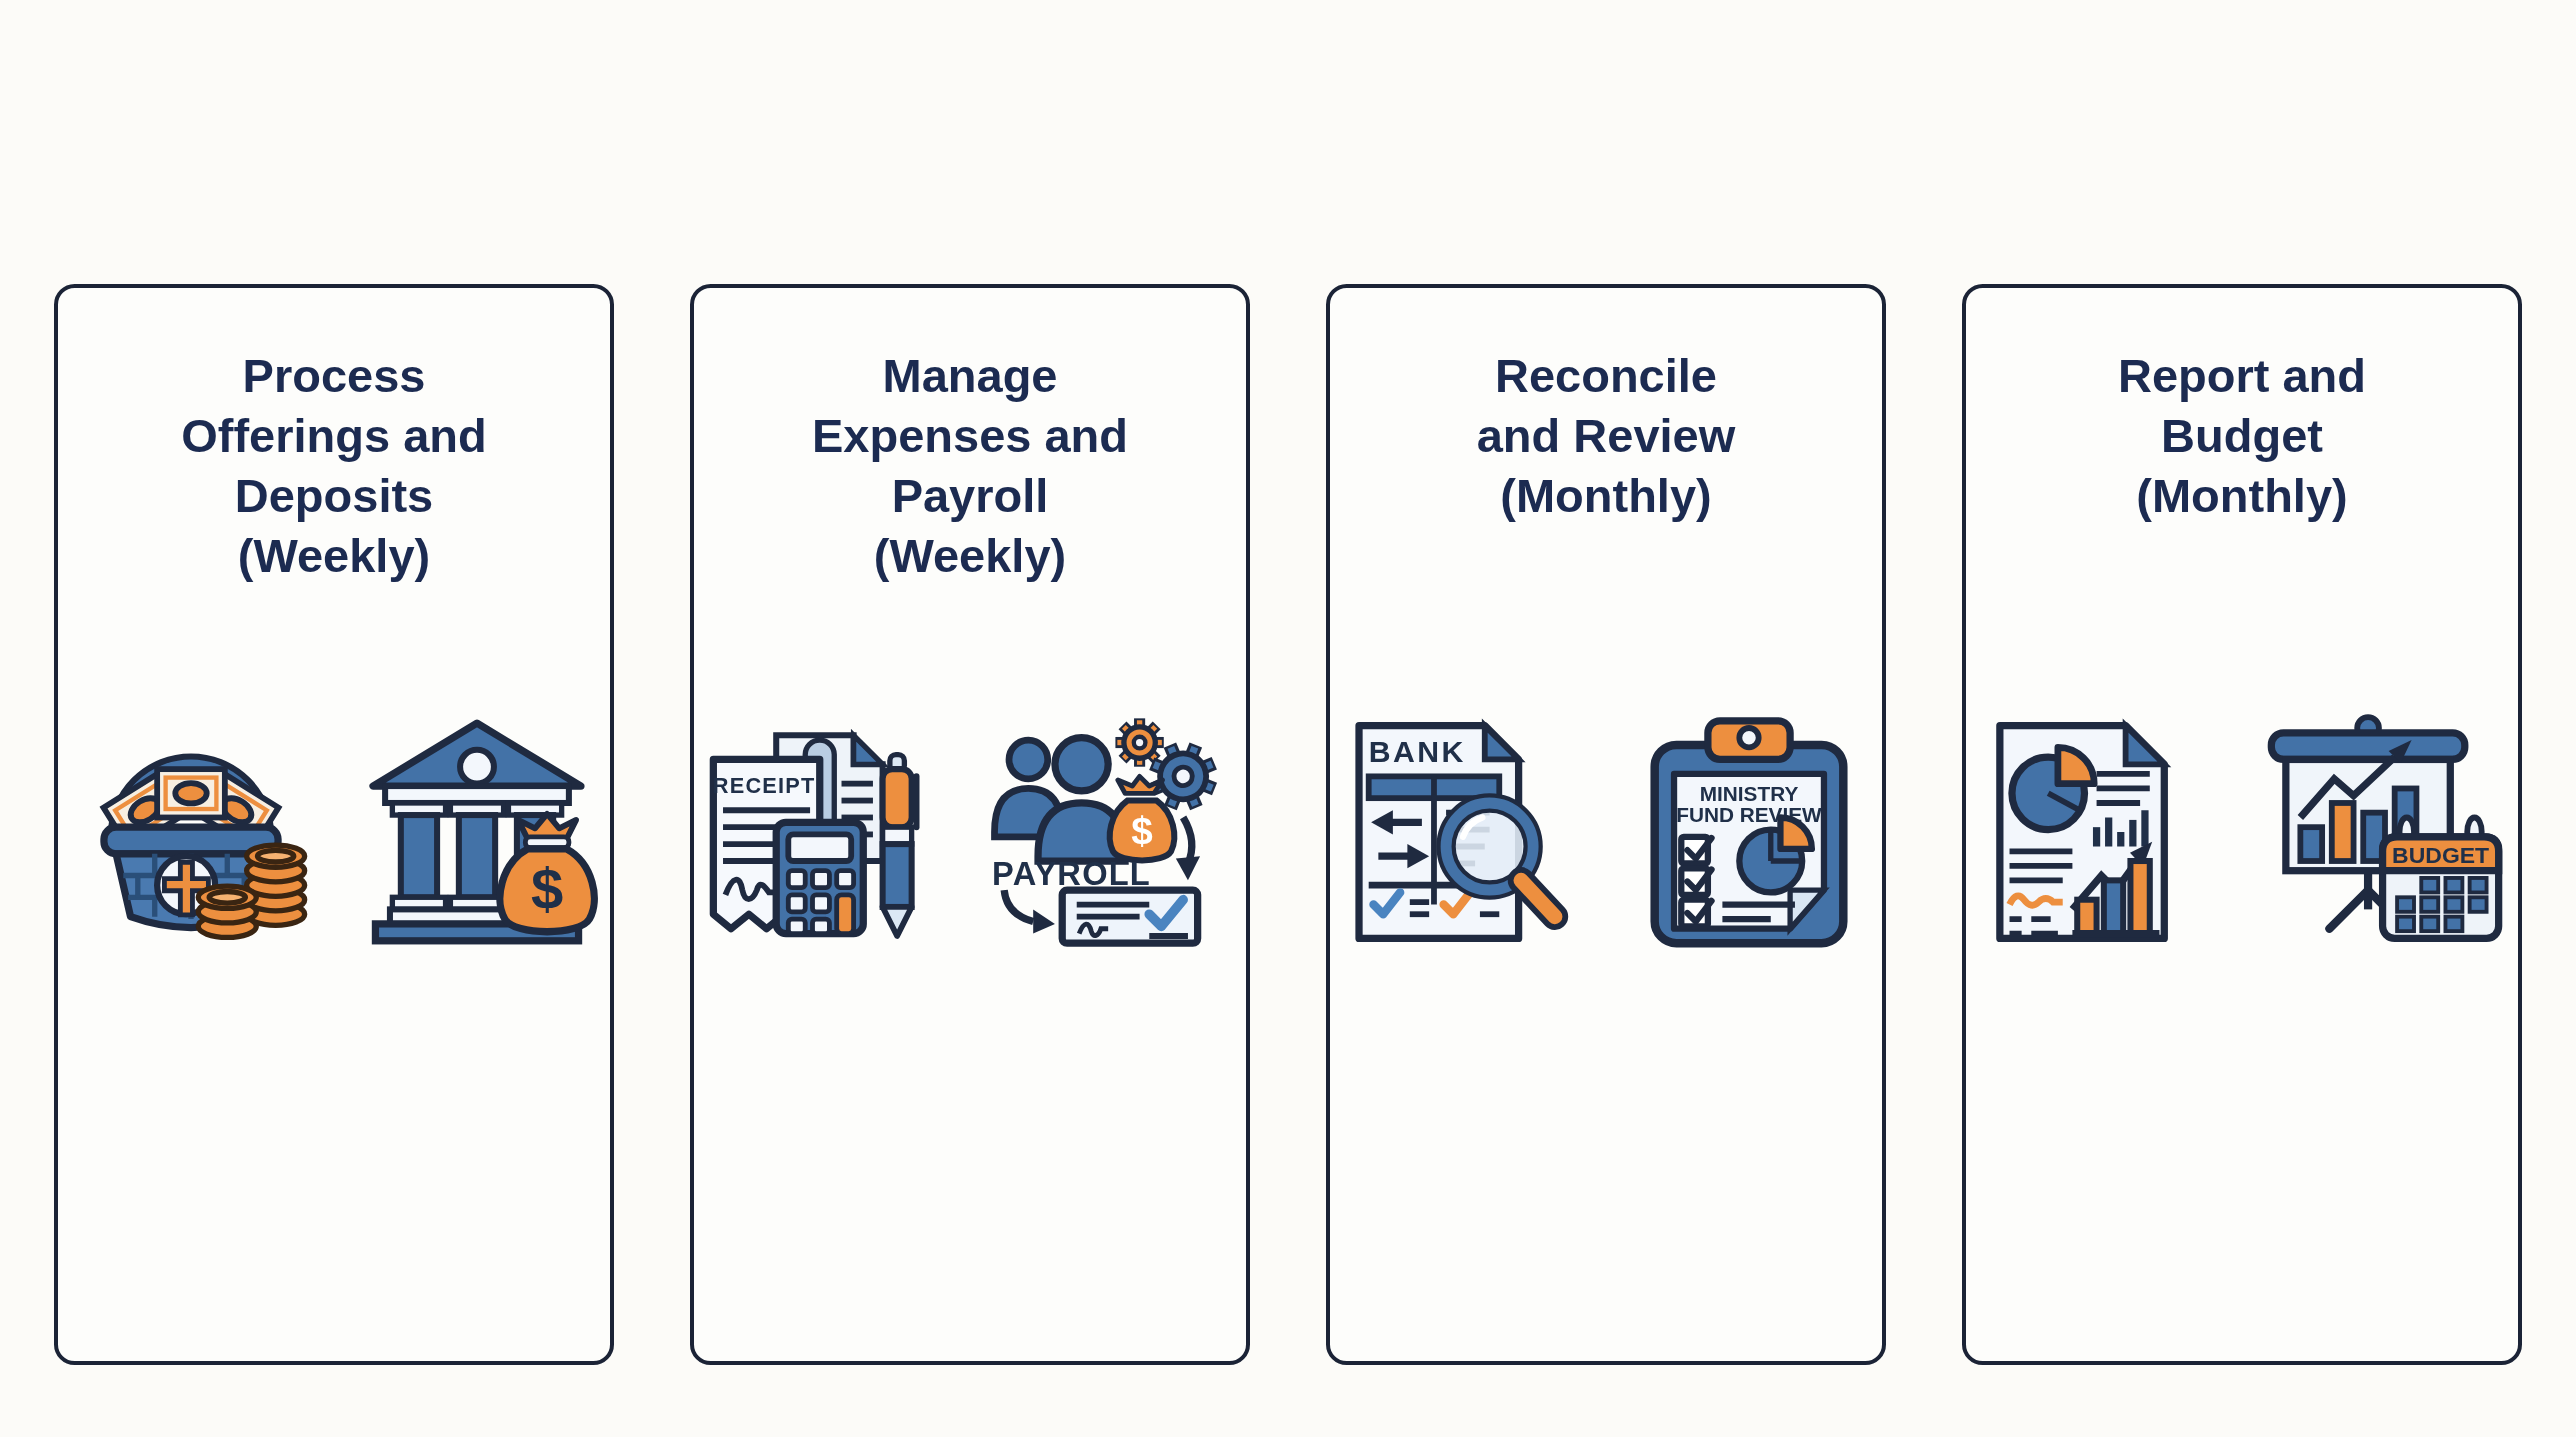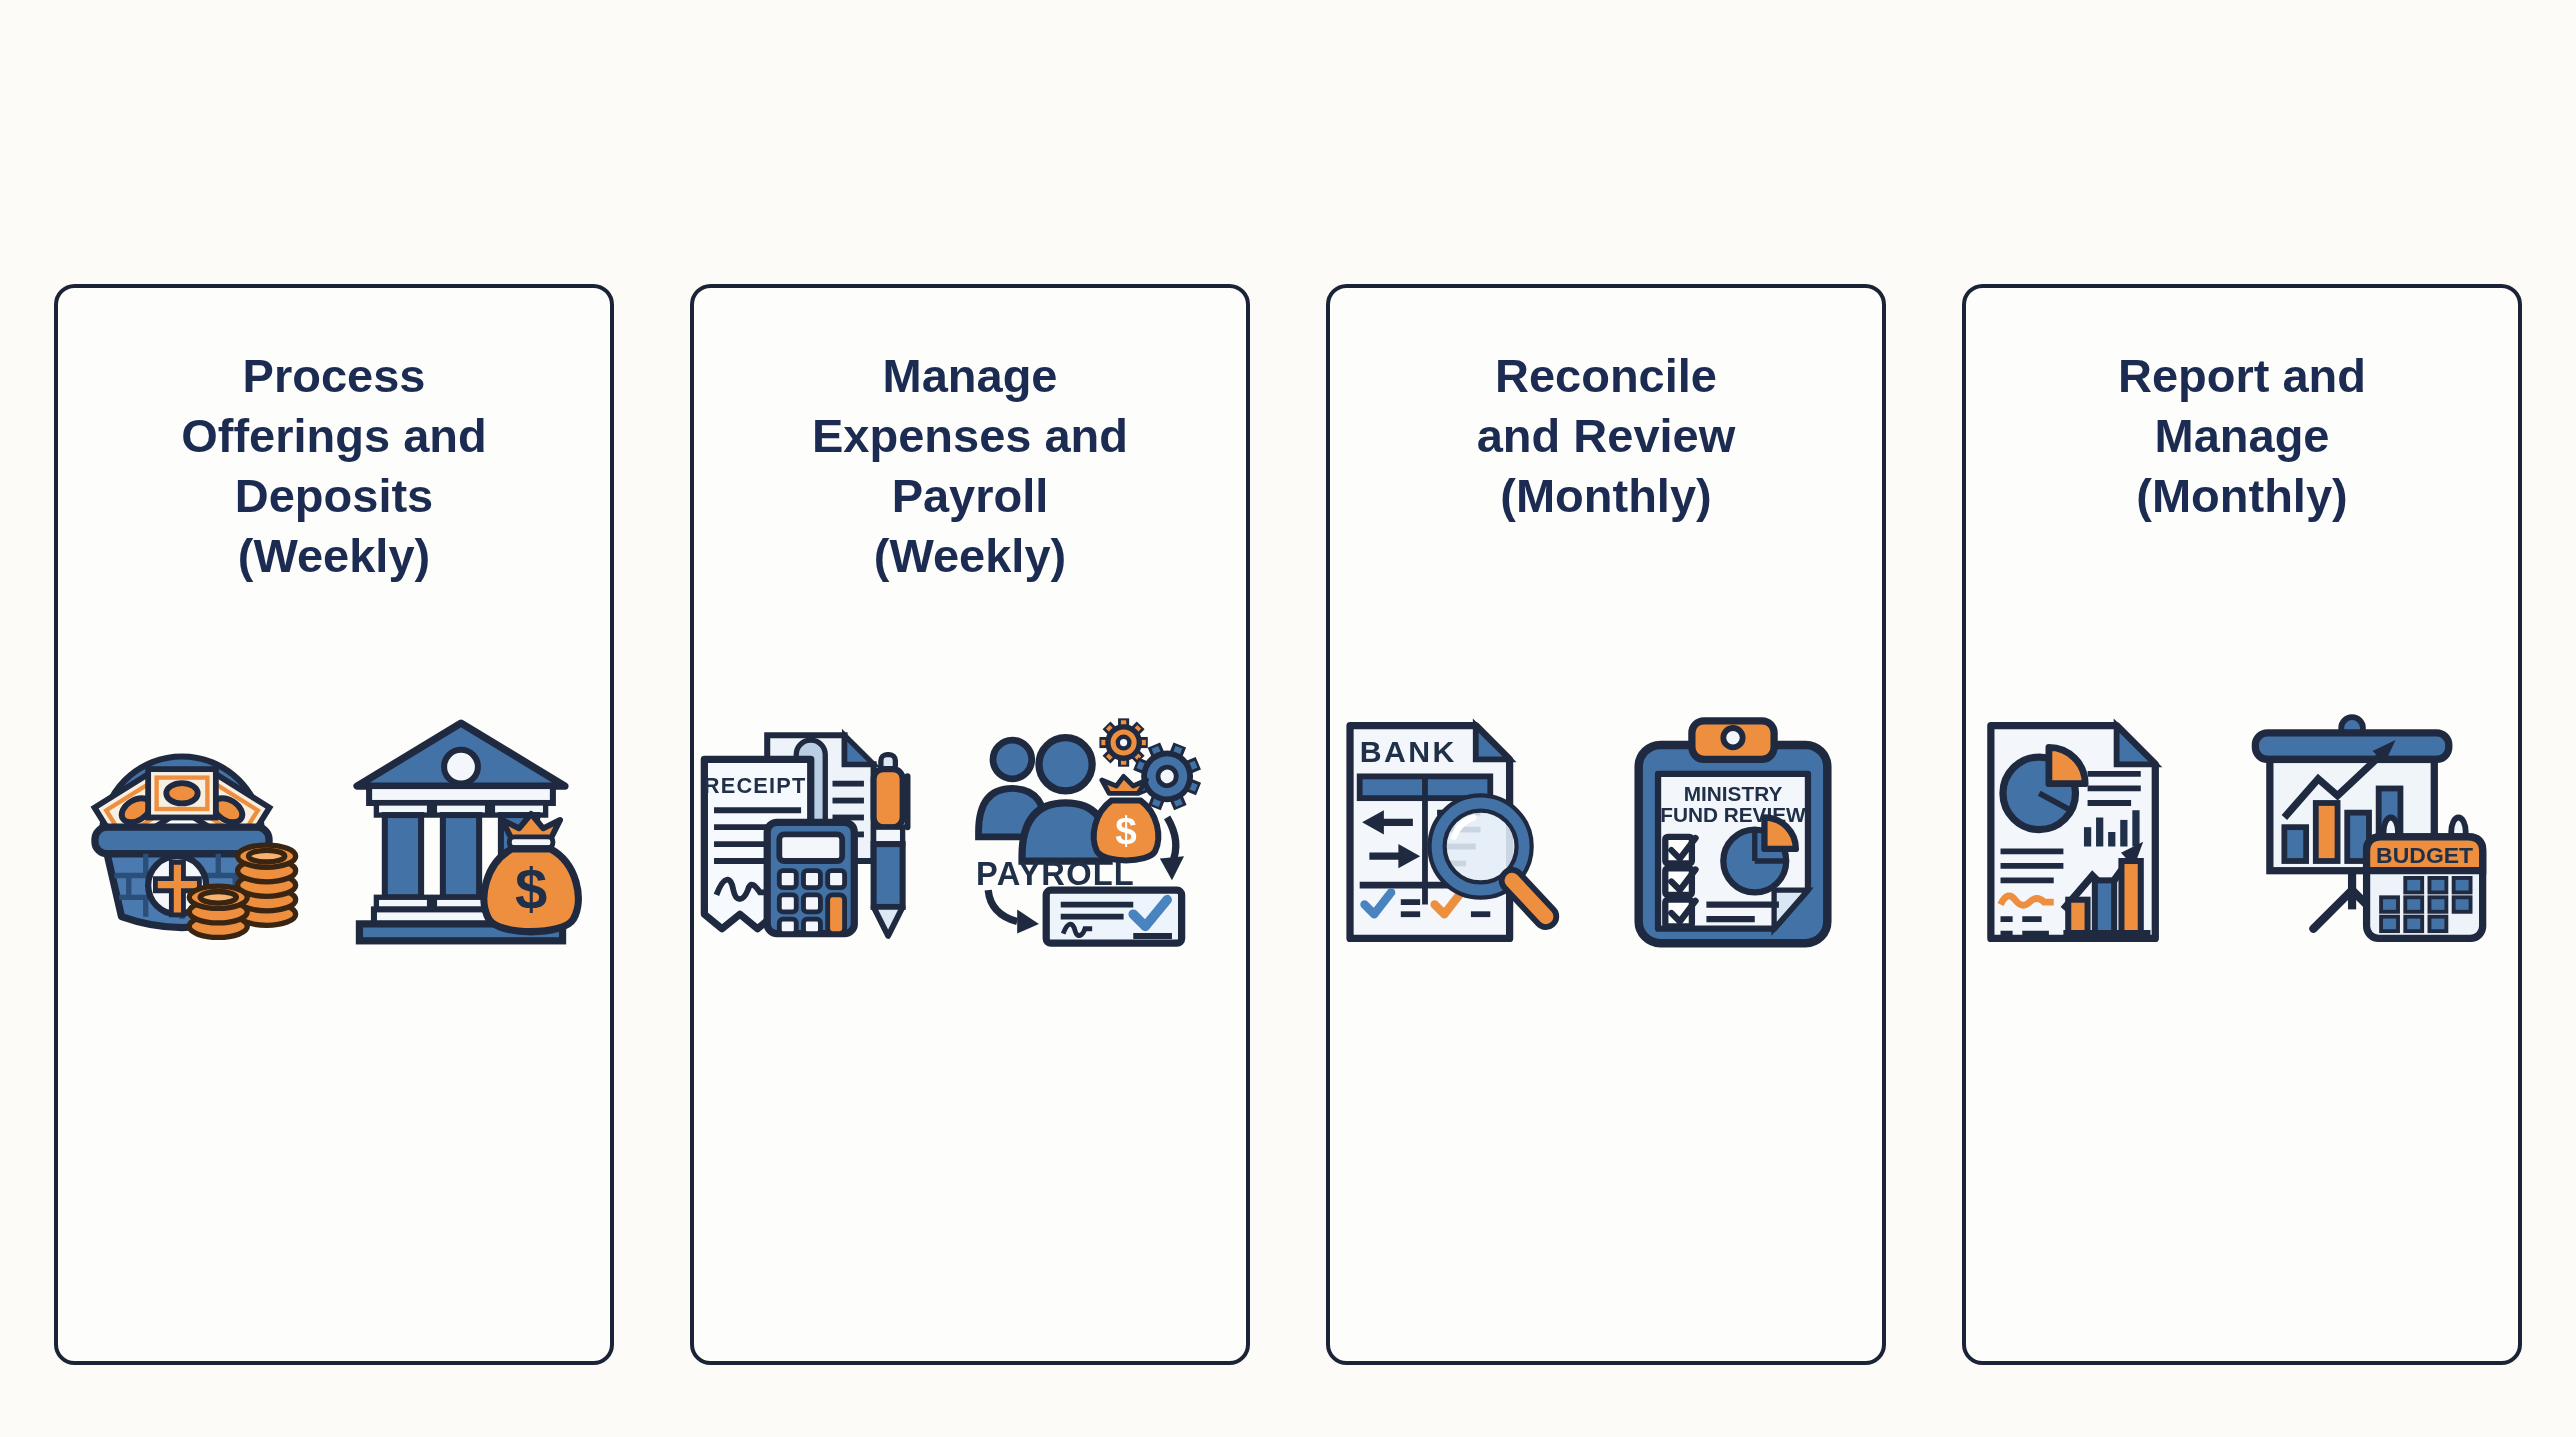--- a/index.html
+++ b/index.html
@@ -26,22 +26,22 @@
     background:#fdfdfb;
     border:4.7px solid #1b2336;
     border-radius:20.6px;
   }
   .card-title{
     margin:58px 7.5px 0; text-align:center;
     font-size:47px; line-height:60px; font-weight:700;
     color:#1c2b51; white-space:pre-line;
   }
   .icons{
-    position:absolute; top:423px; left:0; right:16px;
-    display:flex; justify-content:flex-end; align-items:center; gap:13px;
+    position:absolute; top:423px; left:0; right:0;
+    display:flex; justify-content:space-between; align-items:center; gap:13px;
   }
   .icon{ width:266px; height:242px; flex:0 0 auto; }
   svg text{
     font-family:"Liberation Sans", sans-serif;
     font-weight:700;
   }
 </style>
 </head>
 <body>
 
@@ -342,21 +342,21 @@
               <path d="M44 80 H74"></path>
               <path d="M44 86 H64"></path>
             </g>
         </svg>
 
       </div>
     </section>
 
     <section class="card">
       <h2 class="card-title">Report and
-Manage
+Budget
 (Monthly)</h2>
       <div class="icons">
 
         <svg class="icon" viewBox="0 0 110 100">
           <path d="M14 6 H66 L82 22 V94 H14 Z" fill="#f3f7fc" stroke="#1f2a40" stroke-width="3" stroke-linejoin="round"></path>
           <path d="M66 6 L82 22 H66 Z" fill="#4372a7" stroke="#1f2a40" stroke-width="2.4"></path>
           <g>
             <circle cx="34" cy="34" r="15" fill="#4372a7" stroke="#1f2a40" stroke-width="3"></circle>
             <path d="M34 34 L47 41" stroke="#1f2a40" stroke-width="2.4"></path>
             <path d="M38 15 A15 15 0 0 1 53 30 L38 30 Z" fill="#ed8f3f" stroke="#1f2a40" stroke-width="2.8" stroke-linejoin="round"></path>

